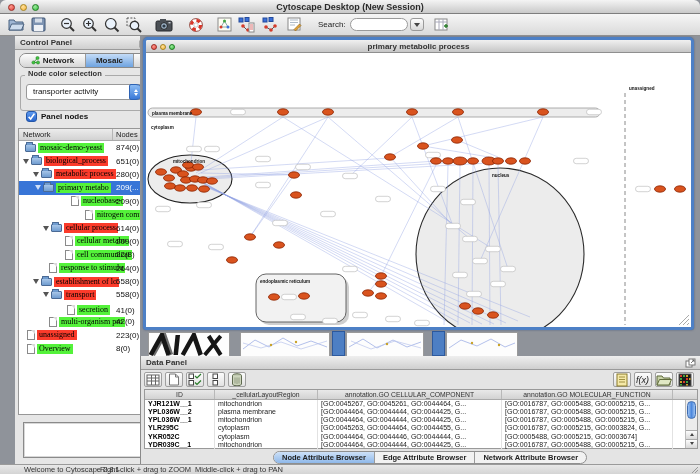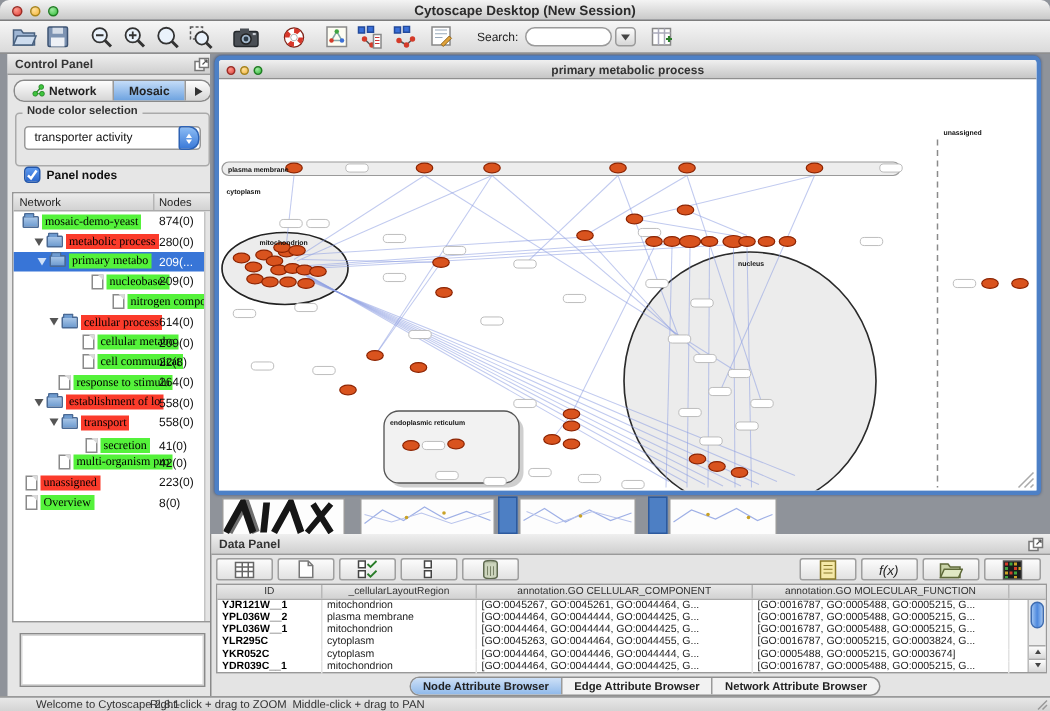--- a/index.html
+++ b/index.html
@@ -23,21 +23,21 @@
   .tb-btn svg{display:block;}
   #search-label{font-size:8px;color:#222;margin-left:14px;}
   #search-input{width:58px;height:13px;margin-left:4px;border:1px solid #9a9a9a;border-radius:7px;
     font-size:8px;padding:0 5px;background:#fff;}
   #search-drop{width:14px;height:13px;margin-left:2px;border:1px solid #9a9a9a;border-radius:3px;
     background:linear-gradient(#fdfdfd,#d7d7d7);display:flex;align-items:center;justify-content:center;padding:0;}
   .tri-down{width:0;height:0;border-left:3px solid transparent;border-right:3px solid transparent;border-top:4px solid #444;}
   .tri-right{width:0;height:0;border-top:3.5px solid transparent;border-bottom:3.5px solid transparent;border-left:5px solid #333;}
 
   
-  #control-panel{left:5px;top:36px;width:140px;height:428px;background:#e6e6e6;border-right:1px solid #8a8a8a;}
+  #control-panel{left:15px;top:36px;width:140px;height:428px;background:#e6e6e6;border-right:1px solid #8a8a8a;}
   .panel-hdr{position:absolute;left:0;top:0;width:100%;height:14px;background:linear-gradient(#efefef,#cfcfcf);
     border-bottom:1px solid #9a9a9a;font-size:8px;font-weight:bold;color:#333;line-height:14px;padding-left:5px;}
   .float-ico{position:absolute;top:2px;width:11px;height:10px;}
   #cp-tabs{left:4px;top:17px;width:132px;height:15px;display:flex;border:1px solid #8a8a8a;border-radius:7px;
     overflow:hidden;background:#e8e8e8;}
   .seg{display:flex;align-items:center;justify-content:center;font-size:8px;font-weight:bold;color:#222;
     border-right:1px solid #9a9a9a;height:100%;}
   #seg-network{width:66px;background:linear-gradient(#fdfdfd,#d6d6d6);gap:3px;}
   #seg-mosaic{width:48px;background:linear-gradient(#c4dcf8,#6ea3e0);}
   #seg-arrow{width:16px;background:linear-gradient(#fdfdfd,#d6d6d6);border-right:none;}
@@ -87,21 +87,21 @@
   #net-title{width:100%;text-align:center;font-size:8px;font-weight:bold;color:#333;line-height:13px;}
   #net-canvas{position:absolute;left:0;top:13px;width:545px;height:274px;background:#fff;}
   #net-canvas svg{display:block;}
 
   .bgwin{position:absolute;top:296px;height:24px;background:#fdfdfd;border:1px solid #9a9a9a;border-bottom:none;}
   .bluebar{position:absolute;top:295px;width:13px;height:25px;background:#4d7fc4;border:1px solid #2d5globe;border:1px solid #2d5a9e;}
 
   
   #data-panel{left:140px;top:356px;width:560px;height:108px;background:#e4e4e4;border-left:1px solid #8a8a8a;}
   #dp-toolbar{position:absolute;left:0;top:14px;width:100%;height:19px;display:flex;align-items:center;}
-  .dp-btn{width:38px;height:15px;border:1px solid #9f9f9f;background:linear-gradient(#fcfcfc,#e2e2e2);
+  .dp-btn{width:18px;height:15px;border:1px solid #9f9f9f;background:linear-gradient(#fcfcfc,#e2e2e2);
     border-radius:2px;margin-left:3px;display:flex;align-items:center;justify-content:center;padding:0;}
   #dp-right{position:absolute;right:6px;top:0;height:19px;display:flex;align-items:center;}
   #dp-table{position:absolute;left:3px;top:33px;width:554px;height:59.5px;background:#fff;border:1px solid #999;}
   .dt-hdr{display:flex;height:9.5px;background:linear-gradient(#e9e9e9,#d2d2d2);border-bottom:1px solid #aaa;}
   .dt-hdr div{font-size:6.8px;color:#333;text-align:center;border-right:1px solid #b8b8b8;overflow:hidden;line-height:9px;}
   .dt-row{display:flex;height:8.3px;}
   .dt-row div{font-size:7px;color:#222;border-right:1px solid #e2e2e2;overflow:hidden;white-space:nowrap;line-height:8.3px;padding-left:3px;}
   .dt-row div:first-child{font-weight:bold;color:#000;}
   .cw0{width:70px;flex:none;}.cw1{width:103px;flex:none;}.cw2{width:184px;flex:none;}.cw3{width:171px;flex:none;}
   #dt-scroll{position:absolute;right:0;top:9.5px;bottom:0;width:12px;background:#ececec;border-left:1px solid #bbb;}
@@ -291,20 +291,26 @@
     <div class="abs" id="tree-panel">
       <div id="tree-hdr">
         <div class="c1">Network</div>
         <div class="c2">Nodes</div>
       </div>
       <div id="tree-rows">
           <div class="trow" style="padding-left: 6px;">
             <span class="ticon fold"></span>
             <span class="chip g">mosaic-demo-yeast</span>
             <span class="cnt">874(0)</span>
+          </div>
+          <div class="trow" style="padding-left: 4px;">
+            <span class="tarrow"></span>
+            <span class="ticon fold"></span>
+            <span class="chip r">biological_process</span>
+            <span class="cnt">651(0)</span>
           </div>
           <div class="trow" style="padding-left: 14px;">
             <span class="tarrow"></span>
             <span class="ticon fold"></span>
             <span class="chip r">metabolic process</span>
             <span class="cnt">280(0)</span>
           </div>
           <div class="trow sel" style="padding-left: 16px;">
             <span class="tarrow"></span>
             <span class="ticon fold"></span>

